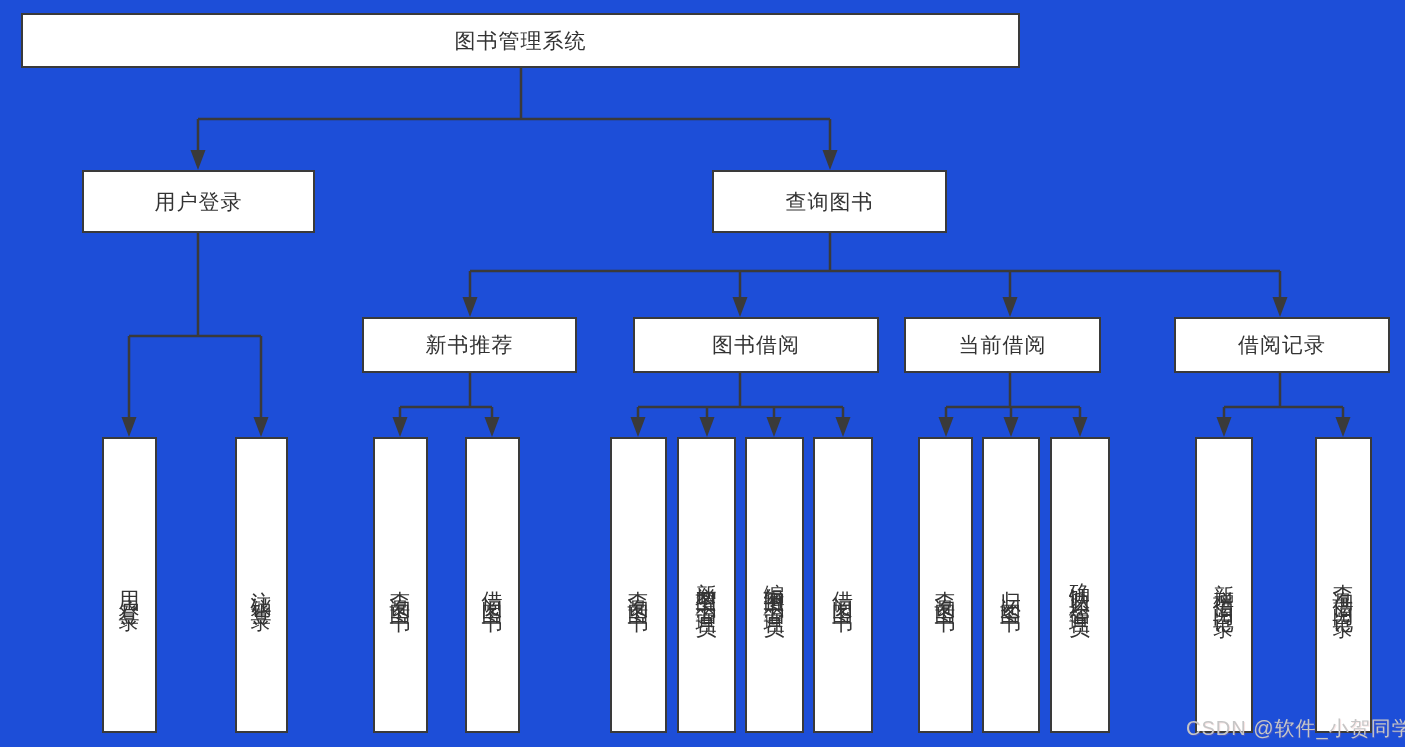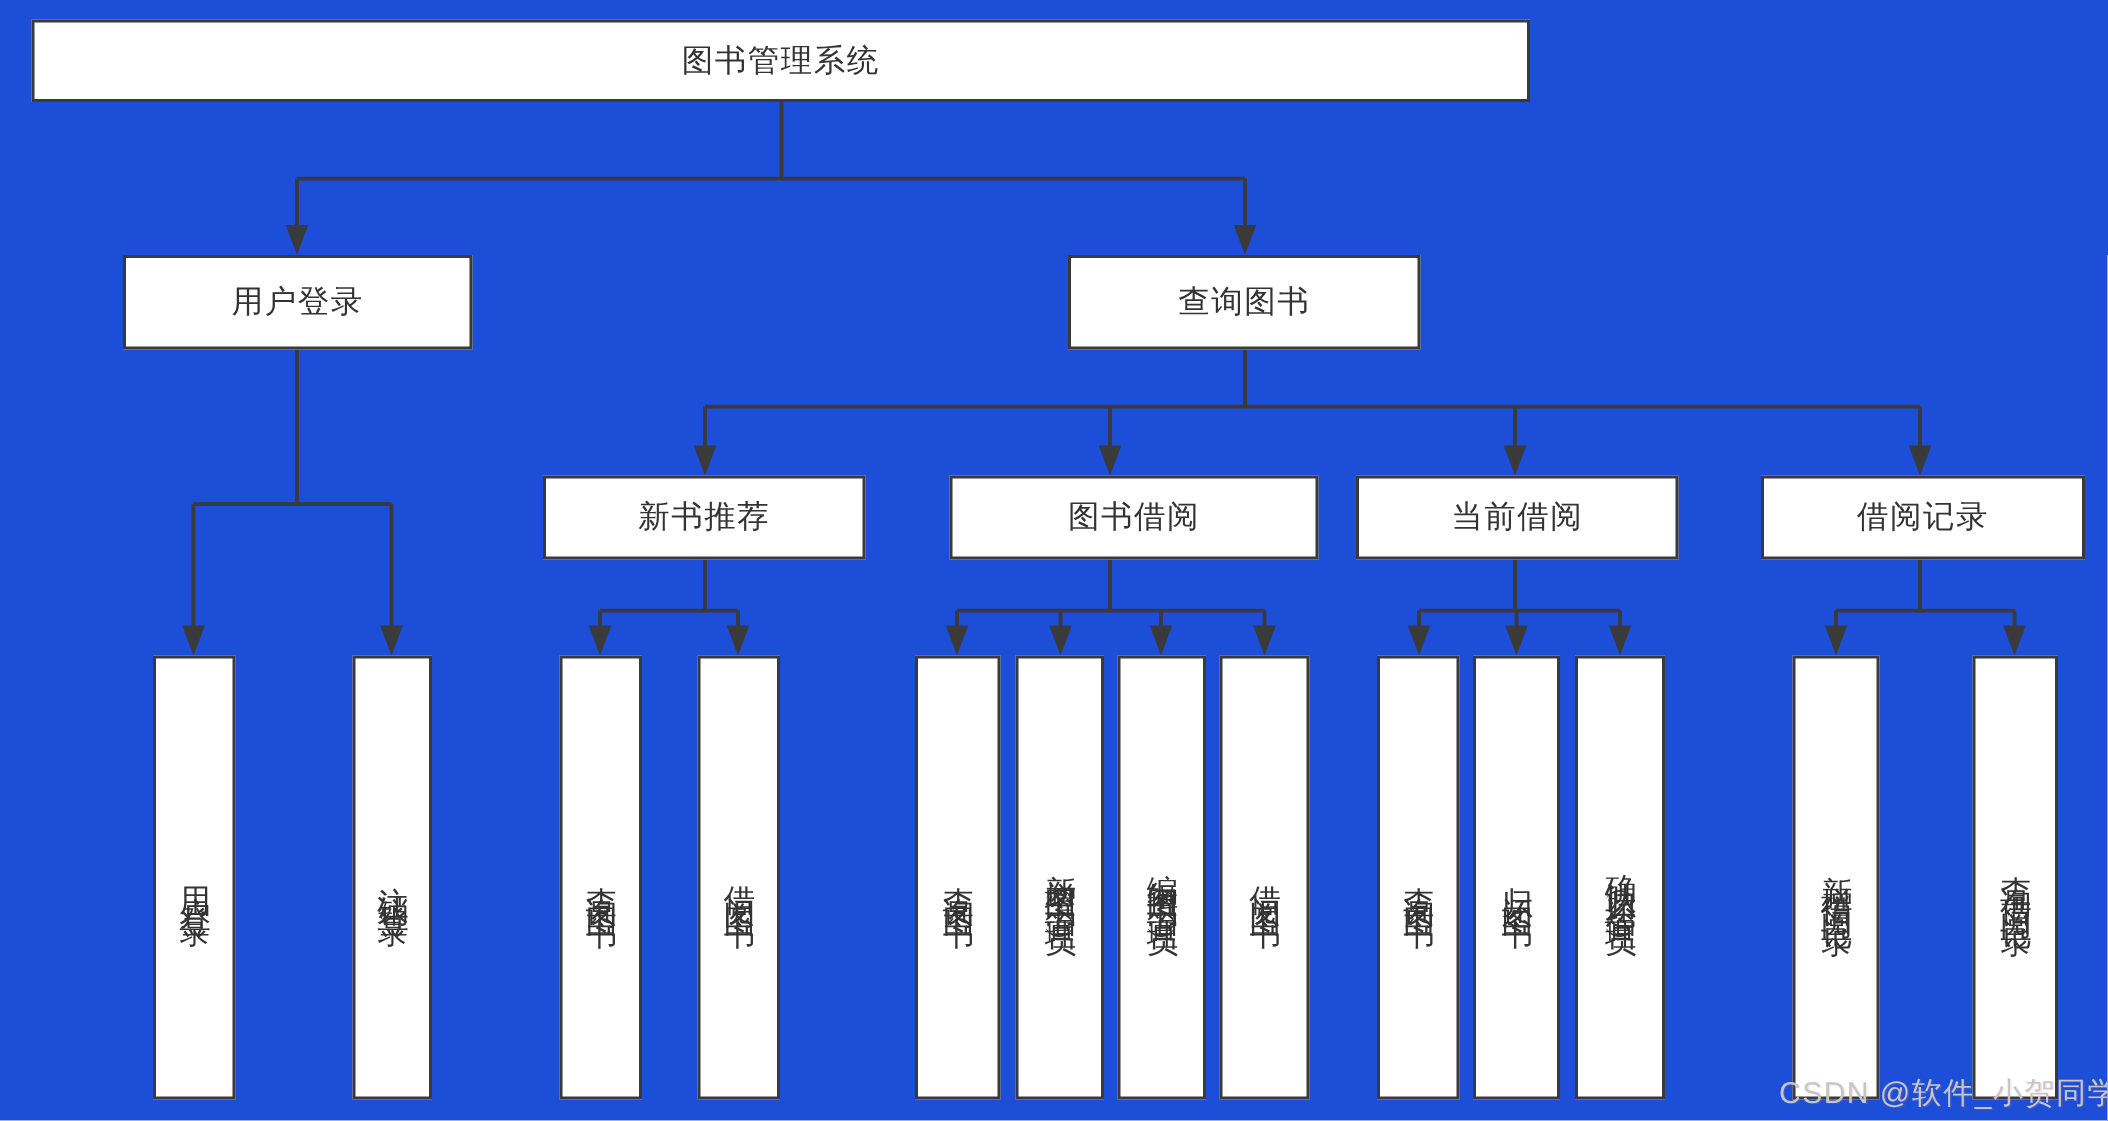--- a/index.html
+++ b/index.html
@@ -43,21 +43,21 @@
     padding-top: 6px;
   }
   .l1 { left: 21px;  top: 13px;  width: 999px; height: 55px; }
 
   .b-user-login { left: 82px;  top: 170px; width: 233px; height: 63px; }
   .b-book-mgmt  { left: 712px; top: 170px; width: 235px; height: 63px; }
 
   .l3 { top: 317px; height: 56px; }
   .b-new-rec   { left: 362px;  width: 215px; }
   .b-borrowing { left: 633px;  width: 246px; }
-  .b-current   { left: 904px;  width: 215px; }
+  .b-current   { left: 904px;  width: 197px; }
   .b-records   { left: 1174px; width: 216px; }
 
   .l4 { top: 437px; height: 296px; }
   .b-leaf-1  { left: 102px;  width: 55px; }
   .b-leaf-2  { left: 235px;  width: 53px; }
   .b-leaf-3  { left: 373px;  width: 55px; }
   .b-leaf-4  { left: 465px;  width: 55px; }
   .b-leaf-5  { left: 610px;  width: 57px; }
   .b-leaf-6  { left: 677px;  width: 59px; letter-spacing: 5px; }
   .b-leaf-7  { left: 745px;  width: 59px; letter-spacing: 5px; }

